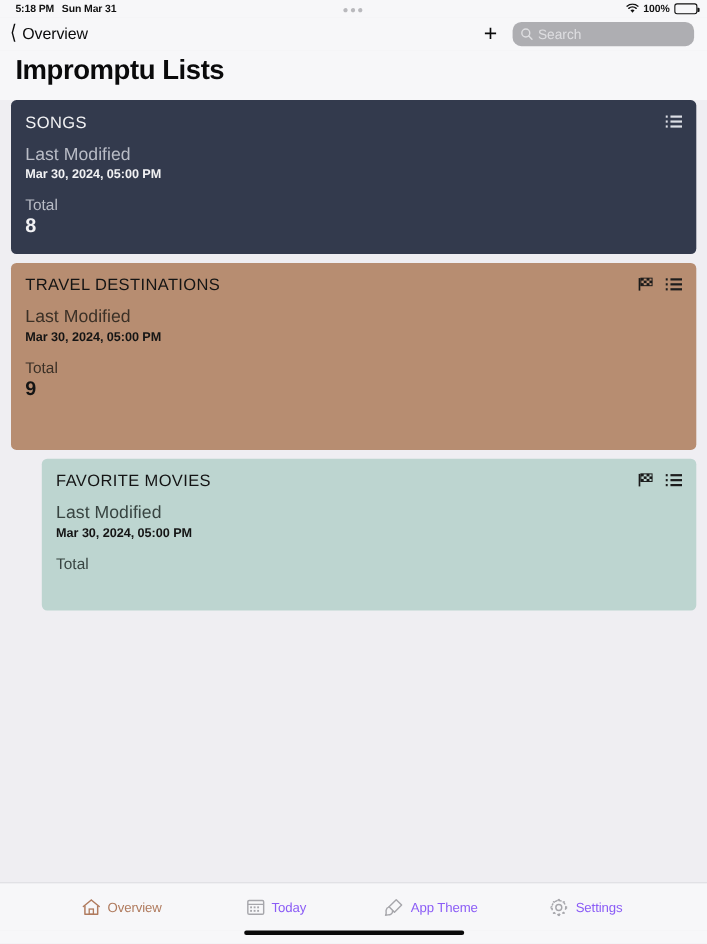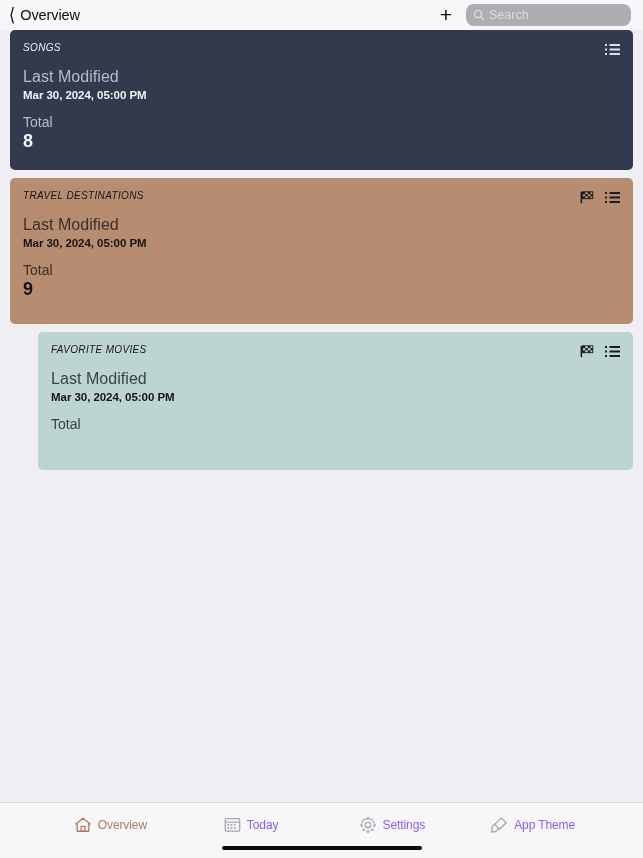--- a/index.html
+++ b/index.html
@@ -179,23 +179,22 @@
     border-radius: 5px;
     padding: 12px 13px 10px 13px;
     margin-bottom: 8px;
     position: relative;
   }
   .card-header {
     display: flex;
     align-items: flex-start;
   }
   .card-title {
-    font-size: 10px;
+    font-size: 15px;
     letter-spacing: 0.35px;
-    font-style: italic;
   }
   .card-icons {
     margin-left: auto;
     display: flex;
     align-items: center;
     gap: 11px;
     padding-top: 1px;
   }
   .card-icons svg { display: block; }
   .field-label {
@@ -284,40 +283,65 @@
     height: 4px;
     background: #0a0a0a;
     border-radius: 3px;
   }
 </style>
 </head>
 <body>
 
 <div class="screen">
 
+  <div class="status-bar">
+    <div class="status-left">
+      <span>5:18 PM</span>
+      <span>Sun Mar 31</span>
+    </div>
+    <div class="status-center">
+      <span class="dots-icon">●●●</span>
+    </div>
+    <div class="status-right">
+      <span class="wifi-icon">
+        <svg width="12" height="10" viewBox="0 0 12 10">
+          <path d="M6 8.6 L4.1 6.4 A3 3 0 0 1 7.9 6.4 Z" fill="#111"></path>
+          <path d="M2.6 4.6 A5.2 5.2 0 0 1 9.4 4.6" stroke="#111" stroke-width="1.25" fill="none" stroke-linecap="round"></path>
+          <path d="M1 2.6 A7.6 7.6 0 0 1 11 2.6" stroke="#111" stroke-width="1.25" fill="none" stroke-linecap="round"></path>
+        </svg>
+      </span>
+      <span>100%</span>
+      <span class="battery">
+        <span class="battery-fill"></span>
+      </span>
+    </div>
+  </div>
 
   <div class="nav-bar">
     <div class="back-btn">
       <span class="chevron-left">⟨</span>
       <span class="back-label">Overview</span>
     </div>
     <div class="nav-right">
       <span class="plus-btn">+</span>
       <div class="search-field">
         <span class="search-icon">
           <svg width="12" height="12" viewBox="0 0 12 12">
             <circle cx="5" cy="5" r="3.6" stroke="#dedee1" stroke-width="1.3" fill="none"></circle>
             <line x1="7.7" y1="7.7" x2="10.6" y2="10.6" stroke="#dedee1" stroke-width="1.3" stroke-linecap="round"></line>
           </svg>
         </span>
         <input class="search-input" type="text" placeholder="Search" style="">
       </div>
     </div>
   </div>
 
+  <div class="title-wrap">
+    <div class="page-title">Impromptu Lists</div>
+  </div>
 
   <div class="content">
 
     <div class="card theme-dark" style="height:140px">
       <div class="card-header">
         <div class="card-title">SONGS</div>
         <div class="card-icons">
           <span>
             <svg width="15" height="13" viewBox="0 0 15 13">
               <rect x="0" y="1" width="2" height="2" fill="#dddfe6"></rect>
@@ -329,21 +353,21 @@
             </svg>
           </span>
         </div>
       </div>
       <div class="field-label">Last Modified</div>
       <div class="field-value">Mar 30, 2024, 05:00 PM</div>
       <div class="total-label">Total</div>
       <div class="total-value">8</div>
     </div>
 
-    <div class="card theme-tan" style="height:146px">
+    <div class="card theme-tan" style="height:170px">
       <div class="card-header">
         <div class="card-title">TRAVEL DESTINATIONS</div>
         <div class="card-icons">
           <span>
             <svg width="14" height="13" viewBox="0 0 14 13">
               <rect x="0.6" y="0.8" width="1.5" height="11.4" fill="#1a1a1a"></rect>
               <g fill="#1a1a1a">
                 <rect x="2.6" y="0.8" width="2.6" height="2.3"></rect>
                 <rect x="7.8" y="0.8" width="2.6" height="2.3"></rect>
                 <rect x="5.2" y="3.1" width="2.6" height="2.3"></rect>
@@ -436,43 +460,43 @@
             <rect x="9.8" y="11.2" width="1.7" height="1.7"></rect>
           </g>
         </svg>
       </span>
       <span class="tab-label">Today</span>
     </div>
 
     <div class="tab-item">
       <span>
         <svg width="18" height="18" viewBox="0 0 18 18">
+          <g stroke="#a6a6ab" stroke-width="1.3" fill="none" stroke-linejoin="round" stroke-linecap="round">
+            <path d="M11.2 1.9 L16.1 6.8 L9.6 13.3 L4.7 8.4 Z"></path>
+            <path d="M4.7 8.4 C3 8.9 2.2 10.2 2 11.6 C1.8 13.2 2.6 14.4 1.5 16 C3.4 15.5 4.8 16 6.2 15.2 C7.4 14.5 8.1 13.1 7.9 11.6"></path>
+          </g>
+        </svg>
+      </span>
+      <span class="tab-label">App Theme</span>
+    </div>
+
+    <div class="tab-item">
+      <span>
+        <svg width="18" height="18" viewBox="0 0 18 18">
           <g stroke="#a6a6ab" stroke-width="1.3" fill="none">
             <circle cx="9" cy="9" r="2.7"></circle>
             <path d="M9 1.4 L10.1 3.1 M9 16.6 L10.1 14.9 M9 1.4 L7.9 3.1 M9 16.6 L7.9 14.9"></path>
             <path d="M1.4 9 L3.1 7.9 M16.6 9 L14.9 7.9 M1.4 9 L3.1 10.1 M16.6 9 L14.9 10.1"></path>
             <path d="M3.6 3.6 L5.5 4.2 M14.4 14.4 L12.5 13.8 M3.6 14.4 L5.5 13.8 M14.4 3.6 L12.5 4.2"></path>
             <circle cx="9" cy="9" r="6.3" stroke-dasharray="2.1 2.2"></circle>
           </g>
         </svg>
       </span>
       <span class="tab-label">Settings</span>
     </div>
 
-    <div class="tab-item">
-      <span>
-        <svg width="18" height="18" viewBox="0 0 18 18">
-          <g stroke="#a6a6ab" stroke-width="1.3" fill="none" stroke-linejoin="round" stroke-linecap="round">
-            <path d="M11.2 1.9 L16.1 6.8 L9.6 13.3 L4.7 8.4 Z"></path>
-            <path d="M4.7 8.4 C3 8.9 2.2 10.2 2 11.6 C1.8 13.2 2.6 14.4 1.5 16 C3.4 15.5 4.8 16 6.2 15.2 C7.4 14.5 8.1 13.1 7.9 11.6"></path>
-          </g>
-        </svg>
-      </span>
-      <span class="tab-label">App Theme</span>
-    </div>
-
   </div>
 
   <div class="home-indicator-wrap">
     <div class="home-indicator"></div>
   </div>
 
 </div>
 
 </body></html>

